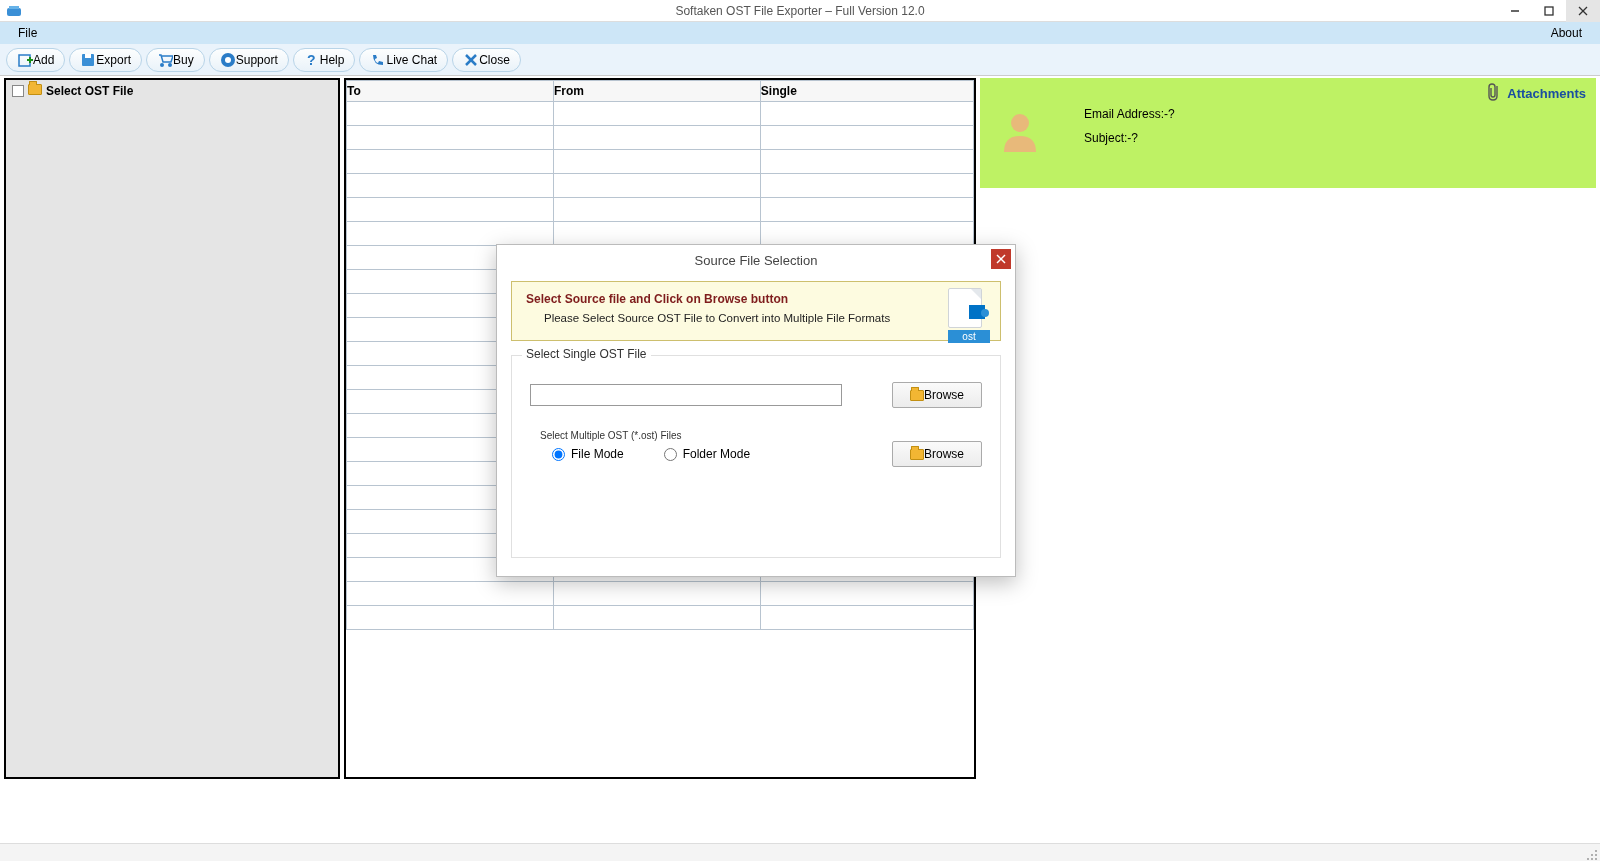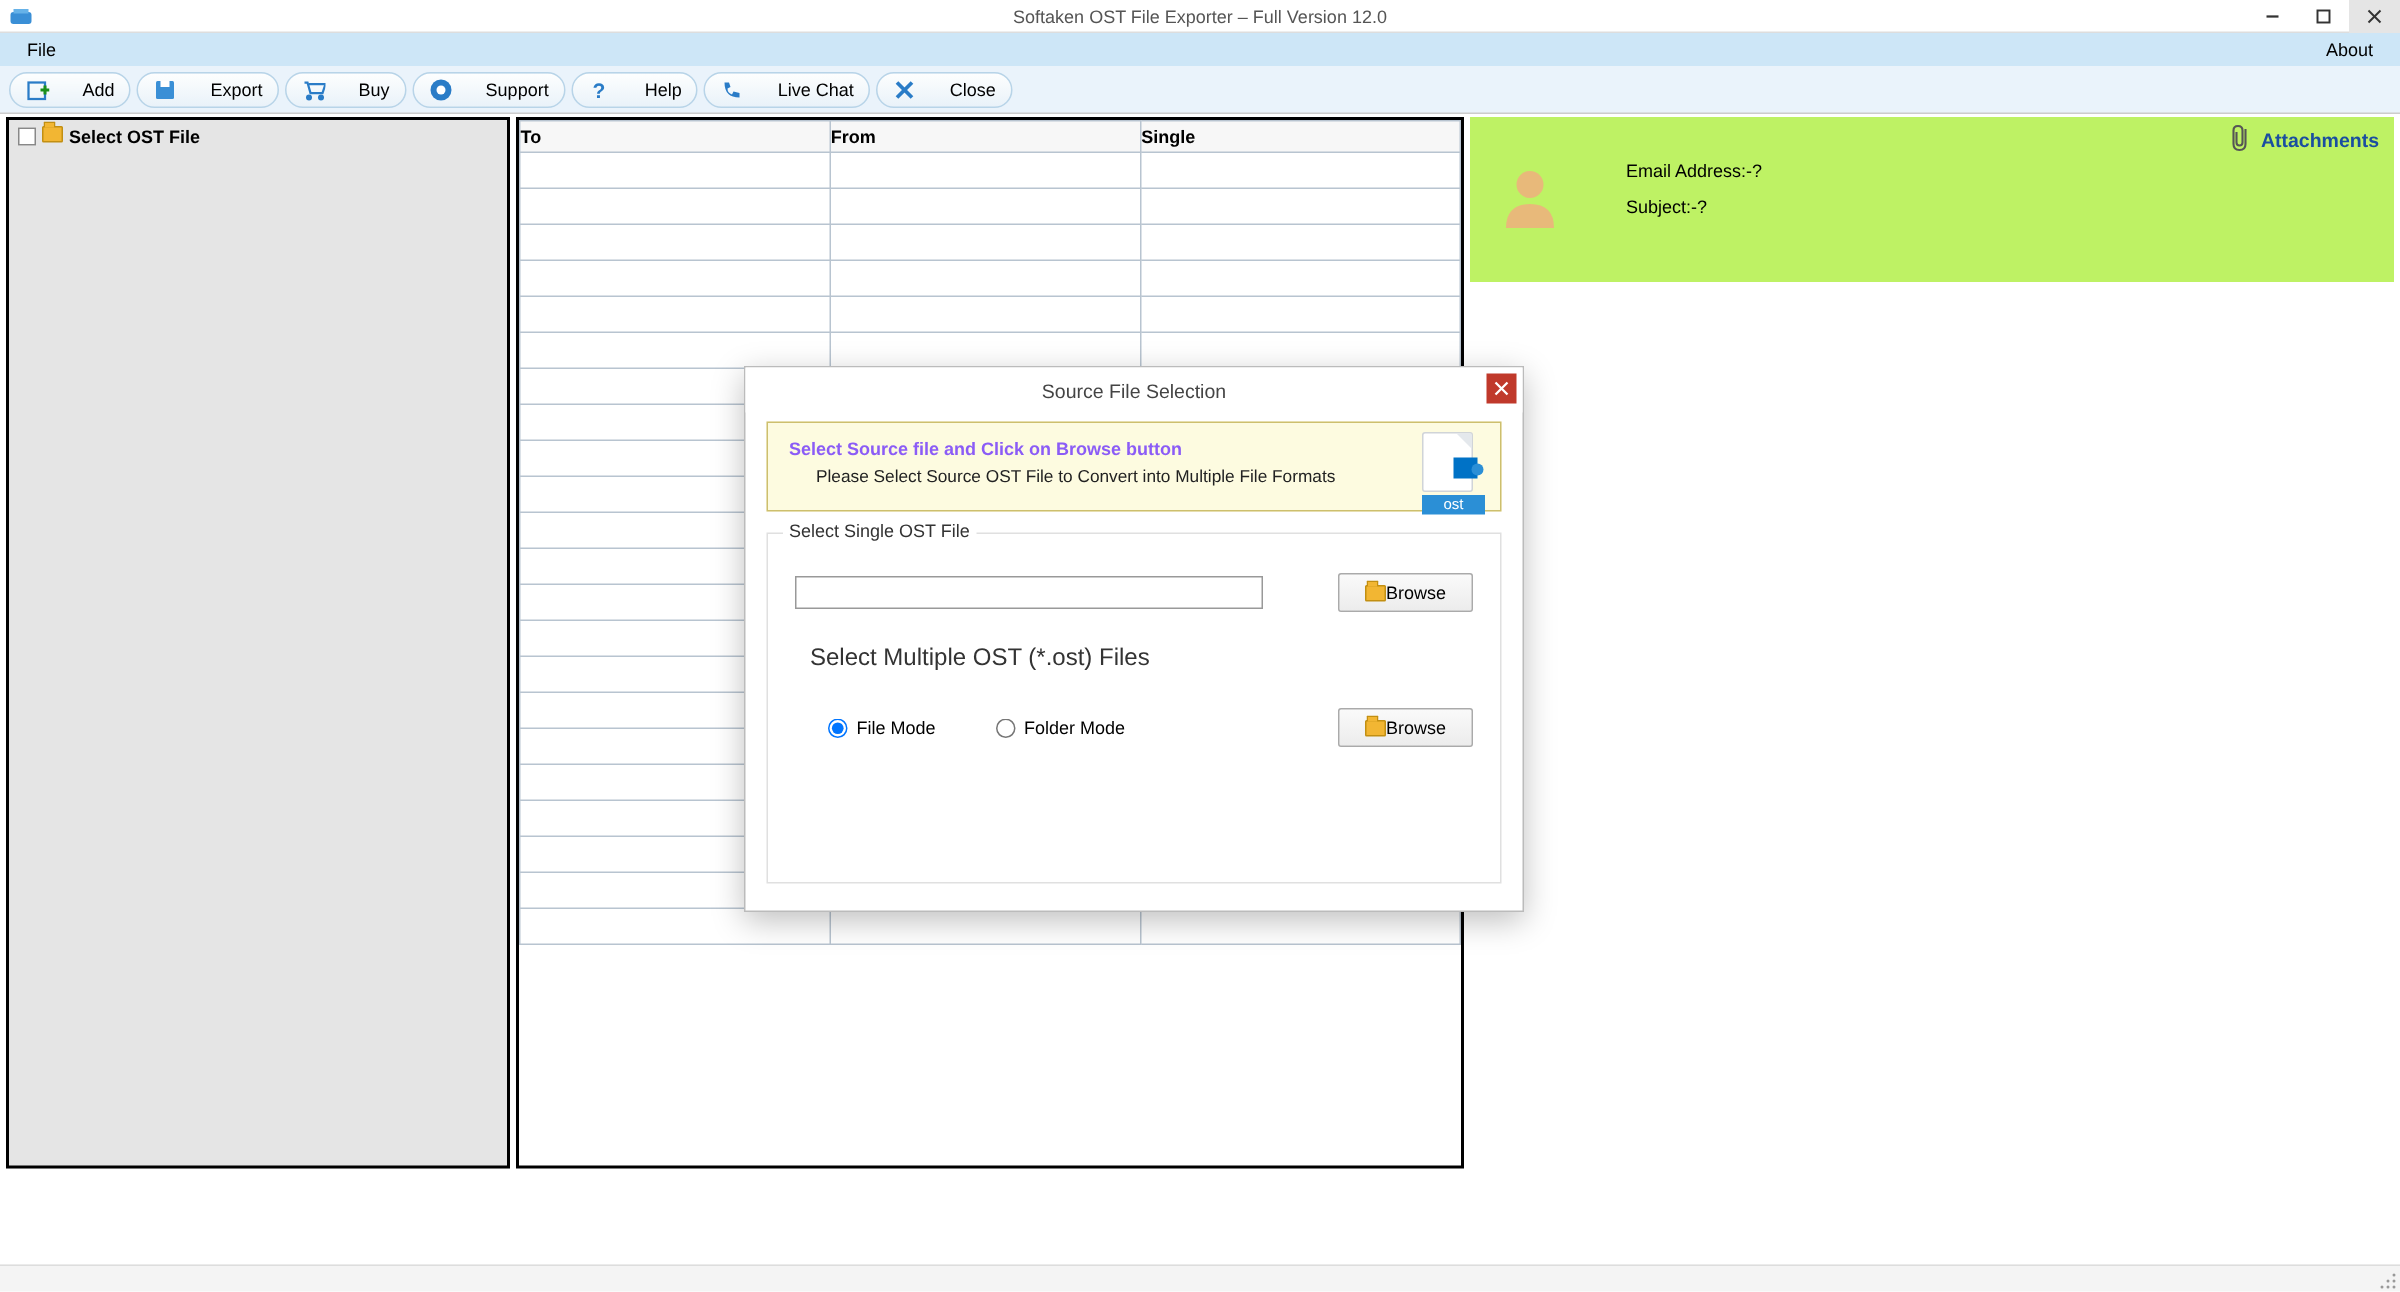--- a/index.html
+++ b/index.html
@@ -9,21 +9,21 @@
 .titlebar .app-icon { width: 16px; height: 16px; margin: 0 6px; }
 .titlebar .title { position: absolute; left: 50%; transform: translateX(-50%); font-size: 12px; color: #555; }
 .titlebar .win-controls { position: absolute; right: 0; display: flex; }
 .titlebar .win-btn { width: 34px; height: 22px; display: flex; align-items: center; justify-content: center; font-size: 12px; }
 .titlebar .win-btn.close-btn { background: #e5e5e5; }
 
 .menubar { height: 22px; background: #cde6f7; display: flex; align-items: center; padding: 0 8px; font-size: 12px; justify-content: space-between; }
 .menubar .menu-item { padding: 2px 10px; cursor: default; }
 
 .toolbar { height: 32px; background: #eaf3fb; display: flex; align-items: center; padding: 0 4px; border-bottom: 1px solid #ccc; }
-.toolbar .tb-btn { display: flex; align-items: center; padding: 3px 10px; margin: 2px 2px; border: 1px solid #b8d4e8; border-radius: 12px; background: linear-gradient(#fdfefe,#e9f2f9); font-size: 12px; cursor: default; gap: 22px; }
+.toolbar .tb-btn { display: flex; align-items: center; padding: 3px 10px; margin: 2px 2px; border: 1px solid #b8d4e8; border-radius: 12px; background: linear-gradient(#fdfefe,#e9f2f9); font-size: 12px; cursor: default; gap: 0; }
 .toolbar .tb-btn .tb-icon { width: 16px; height: 16px; display: inline-flex; align-items: center; justify-content: center; }
 
 .workspace { display: flex; height: 705px; }
 .tree-pane { width: 336px; border: 2px solid #000; margin: 2px 2px 2px 4px; background: #e5e5e5; padding: 4px 6px; }
 .tree-node { display: flex; align-items: center; gap: 4px; font-size: 12px; font-weight: bold; }
 .tree-node .tree-checkbox { width: 12px; height: 12px; border: 1px solid #888; background: #fff; }
 .list-pane { width: 632px; border: 2px solid #000; margin: 2px; background: #fff; }
 .list-table { width: 100%; border-collapse: collapse; table-layout: fixed; }
 .list-table th { text-align: left; font-size: 12px; font-weight: bold; padding: 3px 0; background: #f7f7f7; border: 1px solid #b8c4d0; height: 20px; }
 .list-table td { border: 1px solid #b8c4d0; height: 24px; }
@@ -35,37 +35,37 @@
 
 .statusbar { position: absolute; bottom: 0; left: 0; right: 0; height: 18px; background: #f4f4f4; border-top: 1px solid #ddd; }
 .resize-grip { position: absolute; right: 2px; bottom: 2px; width: 12px; height: 12px; }
 
 
 .modal { position: absolute; top: 244px; left: 496px; width: 520px; background: #fff; border: 1px solid #bbb; box-shadow: 0 6px 20px rgba(0,0,0,0.25); }
 .modal-title { height: 30px; display: flex; align-items: center; justify-content: center; font-size: 13px; color: #444; position: relative; background: #fff; }
 .modal-close { position: absolute; right: 4px; top: 4px; width: 20px; height: 20px; background: #c0392b; color: #fff; display: flex; align-items: center; justify-content: center; font-size: 11px; }
 .modal-body { padding: 6px 14px 18px; }
 .info-banner { border: 1px solid #cdbf6e; background: #fdfbe0; padding: 10px 14px 16px; position: relative; }
-.info-banner .banner-title { font-weight: bold; font-size: 12px; color: #8b5cf6; }
+.info-banner .banner-title { font-weight: bold; font-size: 12px; color: #7f1d1d; }
 .info-banner .banner-sub { font-size: 11.5px; color: #222; margin-top: 6px; margin-left: 18px; }
 .ost-badge { position: absolute; right: 10px; top: 6px; width: 42px; }
 .ost-badge .doc { width: 34px; height: 40px; background: #fff; border: 1px solid #d0d4d8; border-radius: 2px; position: relative; }
 .ost-badge .corner { position: absolute; right: 0; top: 0; border-left: 10px solid transparent; border-top: 10px solid #e4e8ec; }
 .ost-badge .o-logo { position: absolute; right: -4px; top: 16px; width: 16px; height: 14px; background: #0072c6; }
 .ost-badge .dot { position: absolute; right: -8px; top: 20px; width: 8px; height: 8px; background: #2b8fd6; border-radius: 50%; }
 .ost-label { background: #2b8fd6; color: #fff; font-size: 10px; text-align: center; padding: 1px 8px; margin-top: 2px; }
 
 .groupbox { border: 1px solid #e0e0e0; margin-top: 14px; padding: 26px 18px 20px; position: relative; }
 .groupbox .group-title { position: absolute; top: -9px; left: 10px; background: #fff; padding: 0 4px; font-size: 12px; color: #333; }
 .file-row { display: flex; align-items: center; gap: 16px; }
 .path-input { flex: 1; height: 22px; border: 1px solid #999; background: #fff; max-width: 312px; }
 .browse-btn { height: 26px; width: 90px; border: 1px solid #aaa; border-radius: 2px; background: linear-gradient(#fafafa,#ececec); display: flex; align-items: center; justify-content: center; gap: 0; font-size: 12px; margin-left: auto; }
 .radio-row { display: flex; gap: 40px; align-items: center; margin-left: 22px; }
 .radio-row label { font-size: 12px; display: flex; align-items: center; gap: 6px; }
-.group-sub { font-size: 16px; color: #333; margin: 22px 0 24px 10px; }
+.group-sub { font-size: 10px; color: #333; margin: 22px 0 0 10px; }
 .folder-icon { width: 14px; height: 11px; background: #f2b633; border: 1px solid #c28f12; border-radius: 1px; position: relative; display: inline-block; }
 .folder-icon::before { content: ""; position: absolute; top: -4px; left: 0; width: 6px; height: 3px; background: #f2b633; border: 1px solid #c28f12; border-bottom: none; border-radius: 1px 1px 0 0; }
 </style>
 </head>
 <body>
 
 <div class="titlebar">
   <span class="app-icon">
     <svg width="16" height="16" viewBox="0 0 16 16">
         <rect x="1" y="5" width="14" height="8" rx="2" fill="#3a8fd6"></rect>

